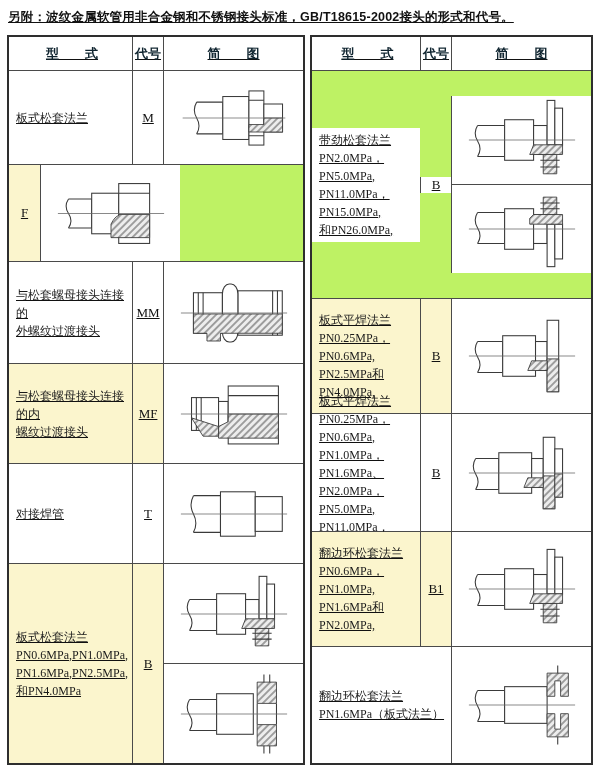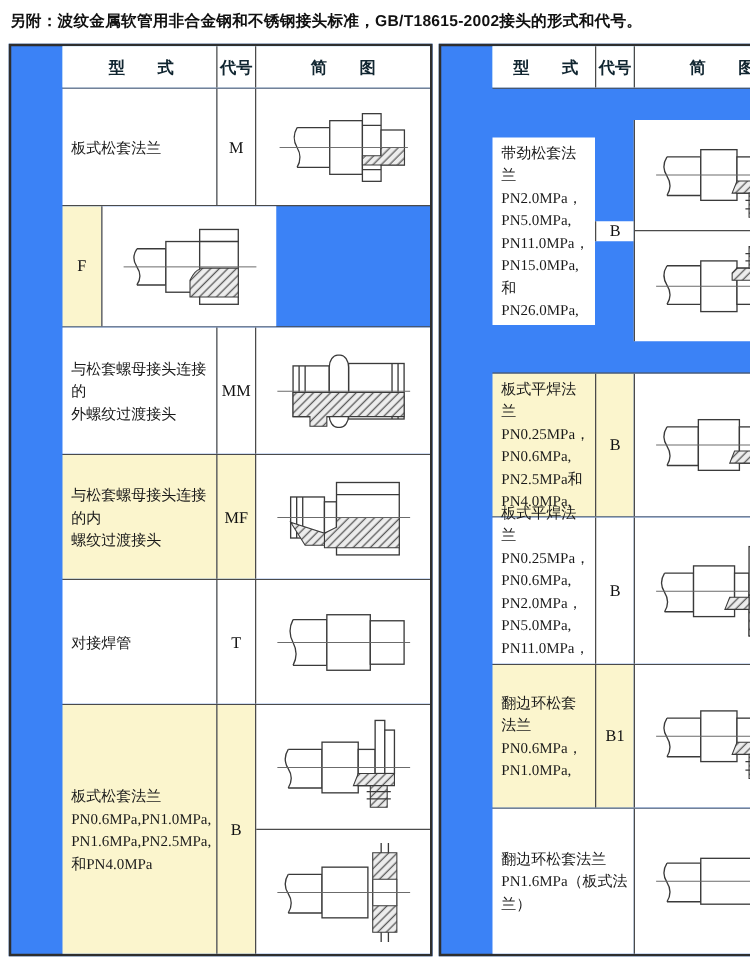--- a/index.html
+++ b/index.html
@@ -1,21 +1,21 @@
 <!DOCTYPE html>
 <html><head>
 <meta charset="utf-8">
 <style>
   *{margin:0;padding:0;box-sizing:border-box;}
   html,body{width:600px;height:768px;background:#fff;overflow:hidden;}
   body{font-family:"Liberation Sans",sans-serif;color:#111;}
-  .page{padding:8px 7px 0 7px;}
+  .page{padding:8px 7px 0 7px;text-decoration:underline;}
   .title{font-size:12.5px;font-weight:bold;letter-spacing:.2px;margin:1px 0 9px 1px;white-space:nowrap;}
   .tables{display:flex;gap:5px;}
-  .tbl{flex:1;border:2px solid #2e2e2e;background:#3b82f6;padding-left:41px;}
+  .tbl{flex:1;border:2px solid #2e2e2e;background:#bef264;}
   .trow{display:flex;border-top:1px solid #4a4a4a;}
   .trow.head{border-top:none;height:33px;background:#a7d8ee;}
   .cell{border-left:1px solid #4a4a4a;display:flex;flex-direction:column;justify-content:center;background:#fff;}
   .cell:first-child{border-left:none;}
   .c-type{flex:1;padding:3px 4px 3px 7px;align-items:flex-start;}
   .c-code{width:31px;align-items:center;font-family:"Liberation Serif",serif;font-size:13px;}
   .c-diag{width:140px;padding:0;}
   .hcell{flex-direction:row;align-items:center;justify-content:center;
          font-family:"Liberation Serif",serif;font-size:13px;font-weight:bold;color:#102530;}
   .hl{background:#fbf5cd;}
@@ -232,20 +232,21 @@
                 <path d="M68,50 H84 V60 H64 Z" fill="url(#hch)" stroke="#3a3a3a" stroke-width="0.9"></path>
                 <line x1="3" y1="45" x2="113" y2="45" stroke="#666" stroke-width="0.8"></line>
               </svg>
             </div>
           </div>
         </div>
         <div class="trow" style="height: 118px;">
           <div class="cell c-type">
             <div class="tline">板式平焊法兰</div>
             <div class="tline">PN0.25MPa，PN0.6MPa,</div>
+            <div class="tline">PN1.0MPa，PN1.6MPa、</div>
             <div class="tline">PN2.0MPa，PN5.0MPa,</div>
             <div class="tline">PN11.0MPa，PN26.0MPa,</div>
           </div>
           <div class="cell c-code">B</div>
           <div class="cell c-diag">
             <div class="dwrap">
               <svg viewBox="0 0 116 90" width="112" height="88" preserveAspectRatio="xMidYMid meet">
                 <path d="M10,30 h24 M10,62 h24 M34,30 v32" fill="none" stroke="#3a3a3a" stroke-width="1.1" stroke-linejoin="round"></path>
                 <path d="M10,30 q-5,8 0,16 q5,8 0,16" fill="none" stroke="#3a3a3a" stroke-width="1.1" stroke-linejoin="round"></path>
                 <rect x="34" y="24" width="34" height="42" fill="#fff" stroke="#3a3a3a" stroke-width="1.1"></rect>
@@ -257,20 +258,21 @@
                 <path d="M64,50 H80 V60 H60 Z" fill="url(#hch)" stroke="#3a3a3a" stroke-width="0.9"></path>
                 <line x1="3" y1="45" x2="113" y2="45" stroke="#666" stroke-width="0.8"></line>
               </svg>
             </div>
           </div>
         </div>
         <div class="trow" style="height: 115px;">
           <div class="cell c-type hl">
             <div class="tline">翻边环松套法兰</div>
             <div class="tline">PN0.6MPa，PN1.0MPa,</div>
+            <div class="tline">PN1.6MPa和PN2.0MPa,</div>
           </div>
           <div class="cell c-code hl">B1</div>
           <div class="cell c-diag">
             <div class="dwrap">
               <svg viewBox="0 0 116 90" width="112" height="88" preserveAspectRatio="xMidYMid meet">
                 <path d="M12,30 h28 M12,62 h28 M40,30 v32" fill="none" stroke="#3a3a3a" stroke-width="1.1" stroke-linejoin="round"></path>
                 <path d="M12,30 q-5,8 0,16 q5,8 0,16" fill="none" stroke="#3a3a3a" stroke-width="1.1" stroke-linejoin="round"></path>
                 <rect x="40" y="24" width="30" height="42" fill="#fff" stroke="#3a3a3a" stroke-width="1.1"></rect>
                 <rect x="70" y="30" width="14" height="30" fill="#fff" stroke="#3a3a3a" stroke-width="1.1"></rect>
                 <rect x="84" y="4" width="8" height="46" fill="#fff" stroke="#3a3a3a" stroke-width="1.1"></rect>

